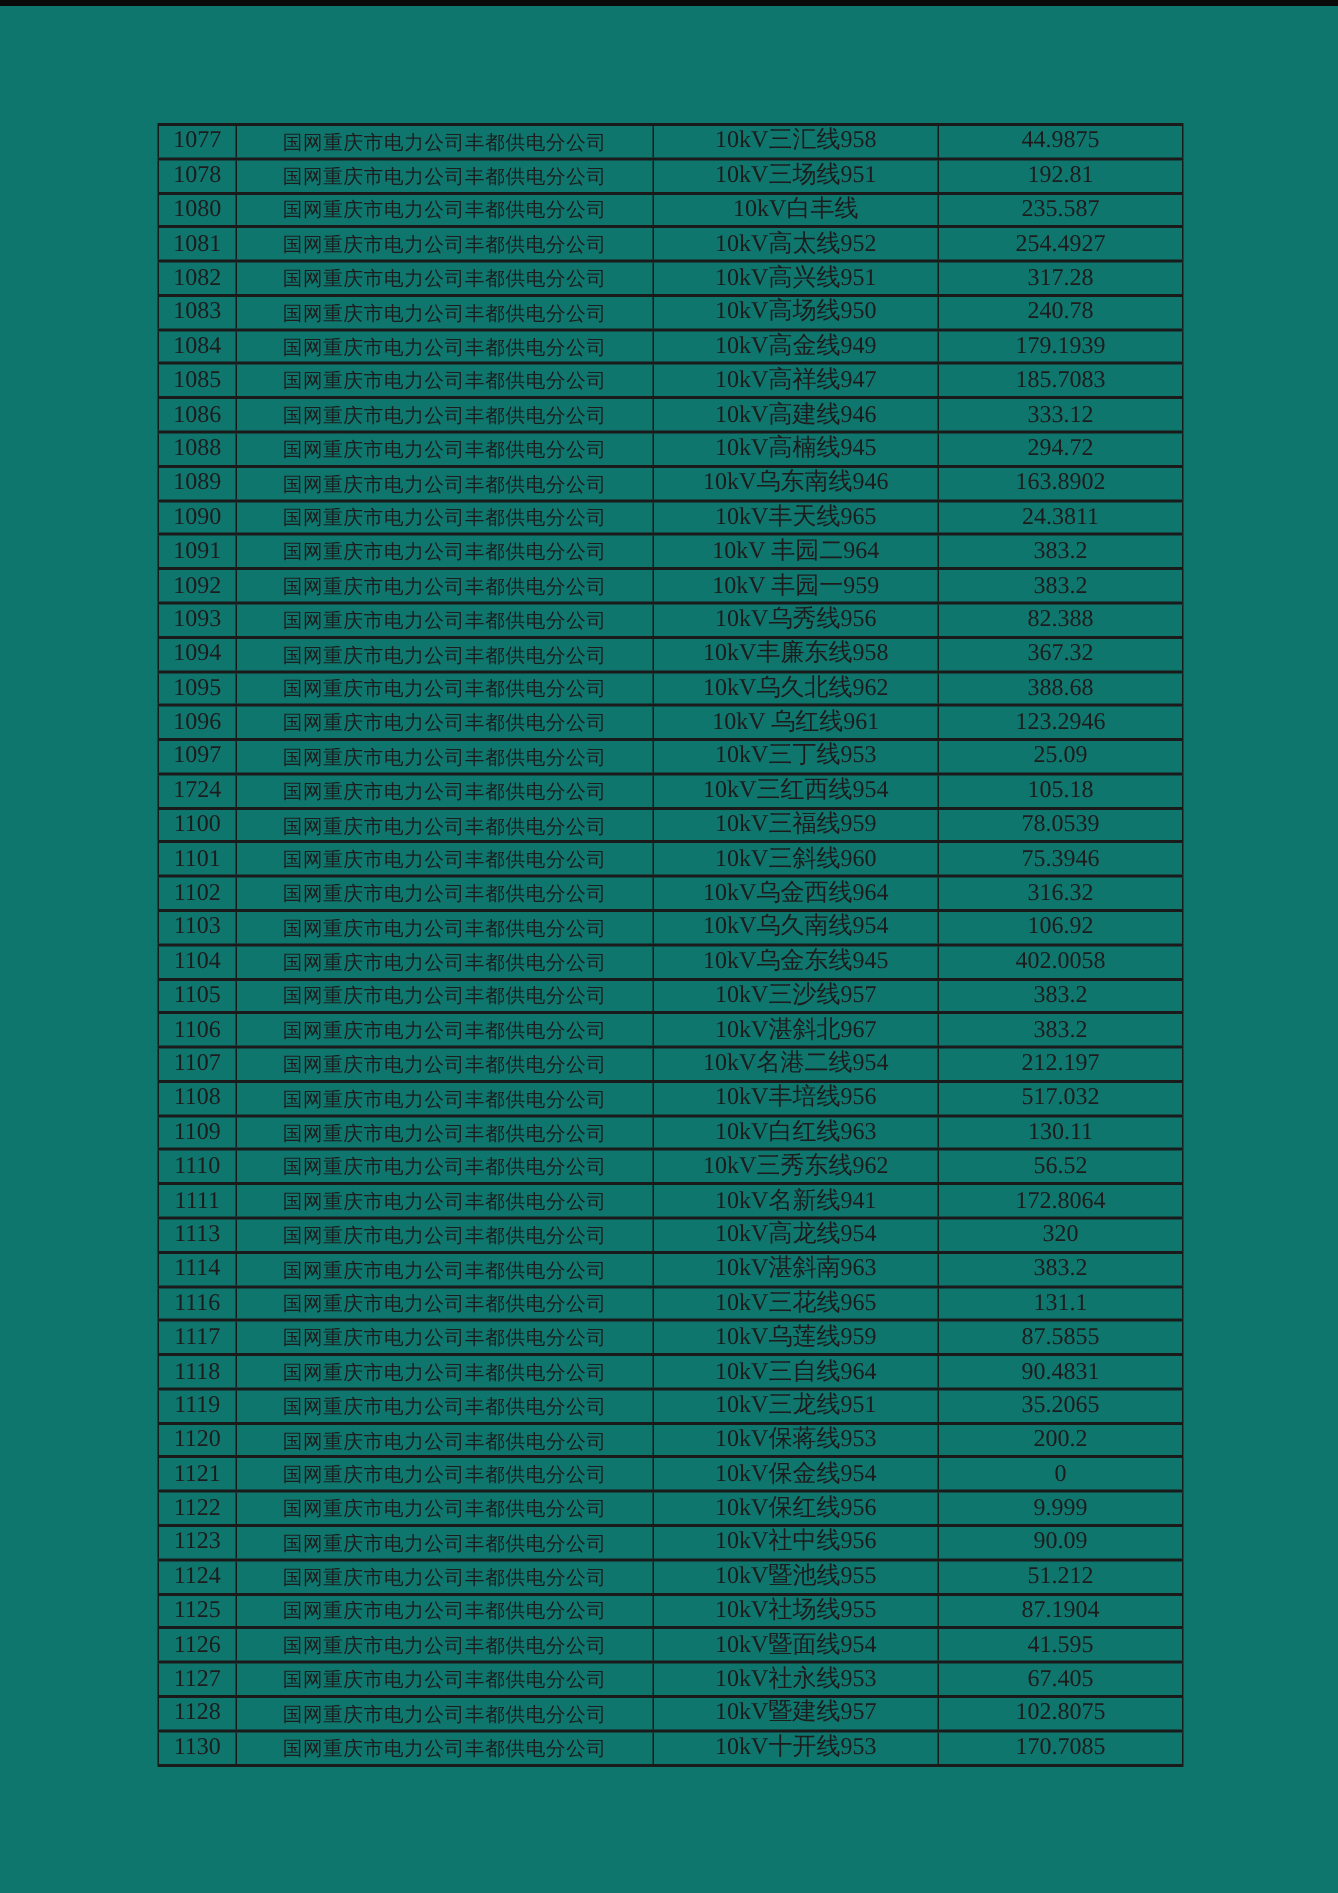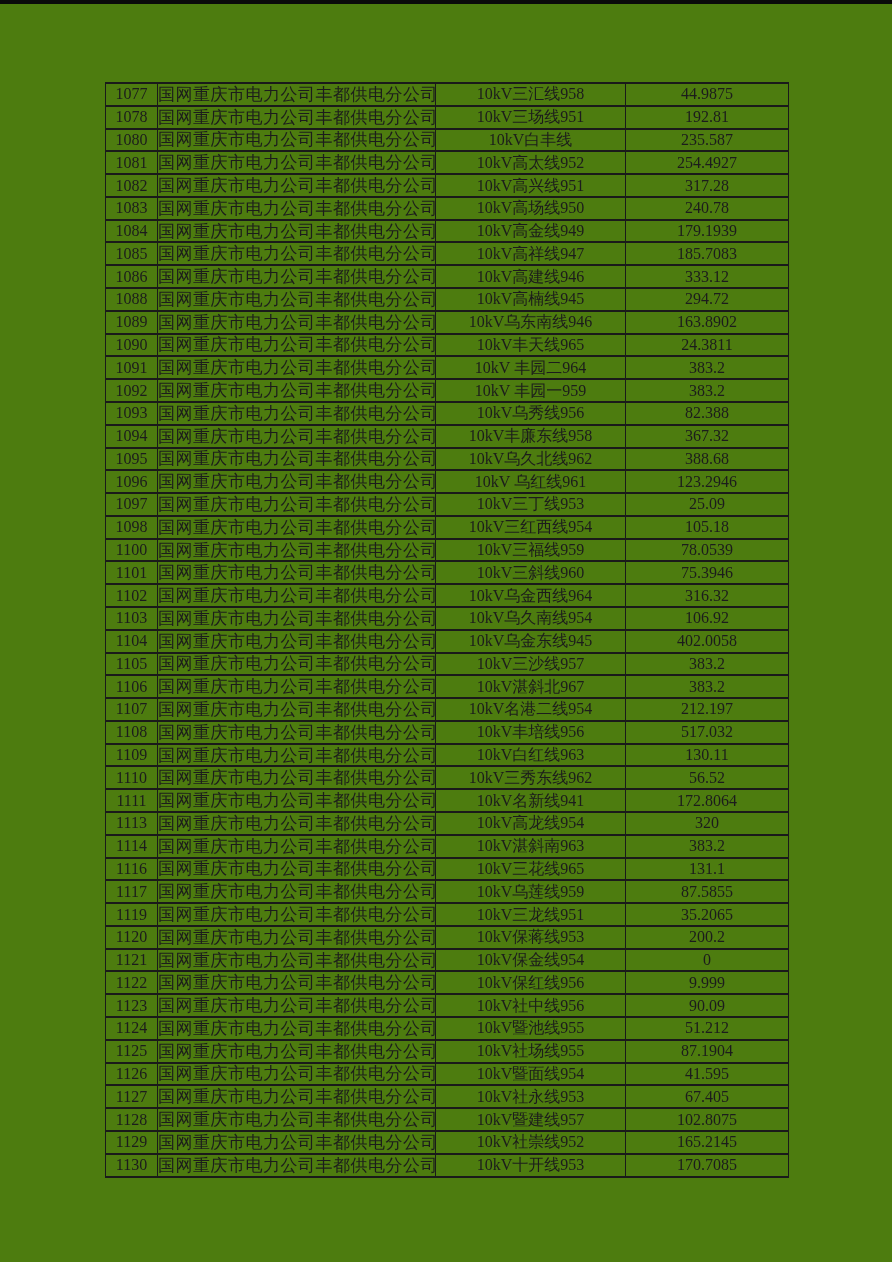--- a/index.html
+++ b/index.html
@@ -5,21 +5,21 @@
   html, body {
     margin: 0;
     padding: 0;
     background: #ffffff;
     font-family: "Liberation Serif", "DejaVu Serif", serif;
   }
   .page {
     position: relative;
     width: 892px;
     height: 1262px;
-    background: #4d7c0f;
+    background: #0f766e;
     overflow: hidden;
   }
   .top-edge-bar {
     position: absolute;
     top: 0;
     left: 0;
     width: 892px;
     height: 4px;
     background: #0a0a0a;
   }
@@ -46,21 +46,21 @@
     font-size: 16px;
     line-height: 1;
     white-space: nowrap;
     overflow: hidden;
   }
   table.data-table col.col-no     { width: 52px; }
   table.data-table col.col-company{ width: 278px; }
   table.data-table col.col-line   { width: 190px; }
   table.data-table col.col-value  { width: 163px; }
   table.data-table td.company-cell {
-    font-size: 17px;
+    font-size: 13px;
     letter-spacing: 0.5px;
   }
   table.data-table td.value-cell,
   table.data-table td.no-cell {
     font-size: 16px;
   }
 </style>
 </head>
 <body>
 
@@ -183,21 +183,21 @@
             <td class="line-cell">10kV 乌红线961</td>
             <td class="value-cell">123.2946</td>
           </tr>
           <tr>
             <td class="no-cell">1097</td>
             <td class="company-cell">国网重庆市电力公司丰都供电分公司</td>
             <td class="line-cell">10kV三丁线953</td>
             <td class="value-cell">25.09</td>
           </tr>
           <tr>
-            <td class="no-cell">1098</td>
+            <td class="no-cell">1724</td>
             <td class="company-cell">国网重庆市电力公司丰都供电分公司</td>
             <td class="line-cell">10kV三红西线954</td>
             <td class="value-cell">105.18</td>
           </tr>
           <tr>
             <td class="no-cell">1100</td>
             <td class="company-cell">国网重庆市电力公司丰都供电分公司</td>
             <td class="line-cell">10kV三福线959</td>
             <td class="value-cell">78.0539</td>
           </tr>
@@ -285,20 +285,26 @@
             <td class="line-cell">10kV三花线965</td>
             <td class="value-cell">131.1</td>
           </tr>
           <tr>
             <td class="no-cell">1117</td>
             <td class="company-cell">国网重庆市电力公司丰都供电分公司</td>
             <td class="line-cell">10kV乌莲线959</td>
             <td class="value-cell">87.5855</td>
           </tr>
           <tr>
+            <td class="no-cell">1118</td>
+            <td class="company-cell">国网重庆市电力公司丰都供电分公司</td>
+            <td class="line-cell">10kV三自线964</td>
+            <td class="value-cell">90.4831</td>
+          </tr>
+          <tr>
             <td class="no-cell">1119</td>
             <td class="company-cell">国网重庆市电力公司丰都供电分公司</td>
             <td class="line-cell">10kV三龙线951</td>
             <td class="value-cell">35.2065</td>
           </tr>
           <tr>
             <td class="no-cell">1120</td>
             <td class="company-cell">国网重庆市电力公司丰都供电分公司</td>
             <td class="line-cell">10kV保蒋线953</td>
             <td class="value-cell">200.2</td>
@@ -343,26 +349,20 @@
             <td class="no-cell">1127</td>
             <td class="company-cell">国网重庆市电力公司丰都供电分公司</td>
             <td class="line-cell">10kV社永线953</td>
             <td class="value-cell">67.405</td>
           </tr>
           <tr>
             <td class="no-cell">1128</td>
             <td class="company-cell">国网重庆市电力公司丰都供电分公司</td>
             <td class="line-cell">10kV暨建线957</td>
             <td class="value-cell">102.8075</td>
-          </tr>
-          <tr>
-            <td class="no-cell">1129</td>
-            <td class="company-cell">国网重庆市电力公司丰都供电分公司</td>
-            <td class="line-cell">10kV社崇线952</td>
-            <td class="value-cell">165.2145</td>
           </tr>
           <tr>
             <td class="no-cell">1130</td>
             <td class="company-cell">国网重庆市电力公司丰都供电分公司</td>
             <td class="line-cell">10kV十开线953</td>
             <td class="value-cell">170.7085</td>
           </tr>
         </tbody>
     </table>
   </div>

